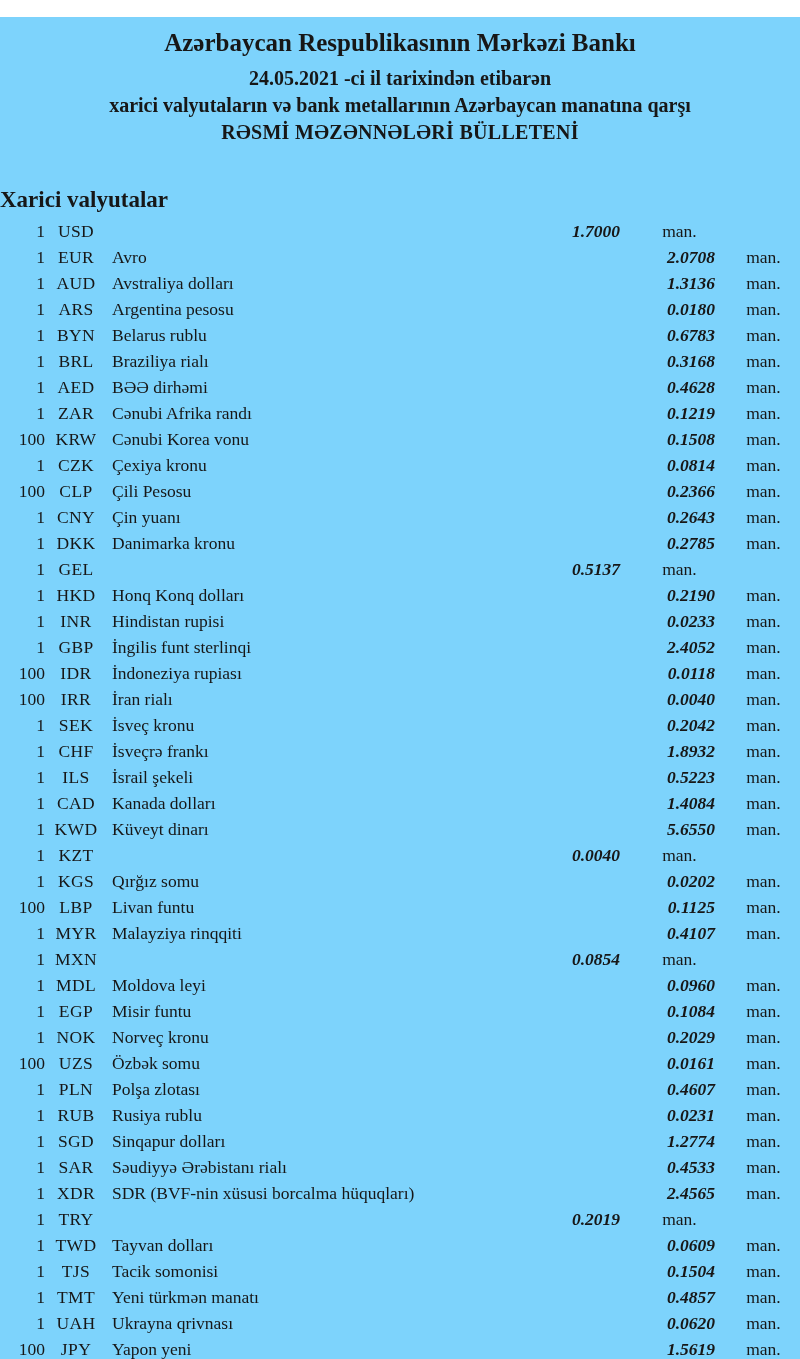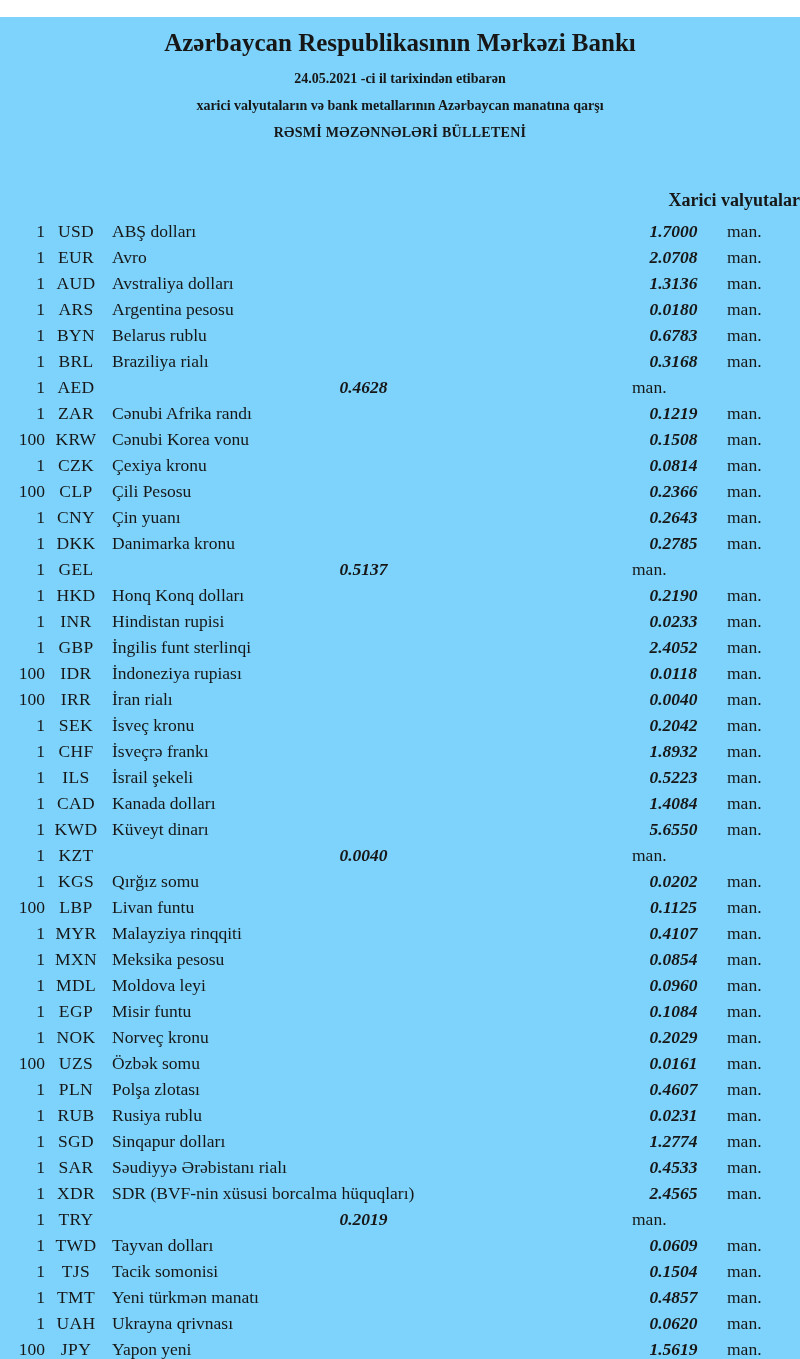--- a/index.html
+++ b/index.html
@@ -16,66 +16,65 @@
     background: #7dd3fc;
     overflow: hidden;
   }
   .doc-header { padding-top: 10px; text-align: center; }
   .title {
     font-size: 25px;
     font-weight: bold;
     line-height: 32px;
   }
   .date-line, .subtitle, .bulletin {
-    font-size: 14px;
+    font-size: 20px;
     font-weight: bold;
     line-height: 27px;
   }
   .date-line { margin-top: 6px; }
   .bulletin { letter-spacing: 0.3px; }
   .section-title {
     margin-top: 42px;
-    text-align: right;
-    font-size: 18px;
+    text-align: left;
+    font-size: 23px;
     font-weight: bold;
     line-height: 24px;
   }
   .rates-table { margin-top: 6px; }
   .row {
     display: grid;
     grid-template-columns: 45px 62px 1fr 95px 73px;
     height: 26px;
     line-height: 26px;
     font-size: 17.5px;
   }
   .cell { white-space: nowrap; overflow: hidden; }
   .qty  { text-align: right; }
   .code { text-align: center; letter-spacing: 0.4px; }
   .name { text-align: left; padding-left: 5px; }
-  .rate { text-align: center; padding-right: 12px; font-weight: bold; font-style: italic; }
-  .unit { text-align: left; }
+  .rate { text-align: right; padding-right: 12px; font-weight: bold; font-style: italic; }
+  .unit { text-align: center; }
 </style>
 </head>
 <body>
 
 <div class="page">
   <div class="doc-header">
     <div class="title">Azərbaycan Respublikasının Mərkəzi Bankı</div>
     <div class="date-line">24.05.2021 -ci il tarixindən etibarən</div>
     <div class="subtitle">xarici valyutaların və bank metallarının Azərbaycan manatına qarşı</div>
     <div class="bulletin">RƏSMİ MƏZƏNNƏLƏRİ BÜLLETENİ</div>
   </div>
 
   <div class="section-title">Xarici valyutalar</div>
 
   <div class="rates-table">
   <div class="row">
     <span class="cell qty">1</span>
     <span class="cell code">USD</span>
-    <span class="cell name">ABŞ dolları</span>
     <span class="cell rate">1.7000</span>
     <span class="cell unit">man.</span>
   </div>
 
   <div class="row">
     <span class="cell qty">1</span>
     <span class="cell code">EUR</span>
     <span class="cell name">Avro</span>
     <span class="cell rate">2.0708</span>
     <span class="cell unit">man.</span>
@@ -109,20 +108,21 @@
     <span class="cell qty">1</span>
     <span class="cell code">BRL</span>
     <span class="cell name">Braziliya rialı</span>
     <span class="cell rate">0.3168</span>
     <span class="cell unit">man.</span>
   </div>
 
   <div class="row">
     <span class="cell qty">1</span>
     <span class="cell code">AED</span>
+    <span class="cell name">BƏƏ dirhəmi</span>
     <span class="cell rate">0.4628</span>
     <span class="cell unit">man.</span>
   </div>
 
   <div class="row">
     <span class="cell qty">1</span>
     <span class="cell code">ZAR</span>
     <span class="cell name">Cənubi Afrika randı</span>
     <span class="cell rate">0.1219</span>
     <span class="cell unit">man.</span>
@@ -282,21 +282,20 @@
     <span class="cell qty">1</span>
     <span class="cell code">MYR</span>
     <span class="cell name">Malayziya rinqqiti</span>
     <span class="cell rate">0.4107</span>
     <span class="cell unit">man.</span>
   </div>
 
   <div class="row">
     <span class="cell qty">1</span>
     <span class="cell code">MXN</span>
-    <span class="cell name">Meksika pesosu</span>
     <span class="cell rate">0.0854</span>
     <span class="cell unit">man.</span>
   </div>
 
   <div class="row">
     <span class="cell qty">1</span>
     <span class="cell code">MDL</span>
     <span class="cell name">Moldova leyi</span>
     <span class="cell rate">0.0960</span>
     <span class="cell unit">man.</span>

